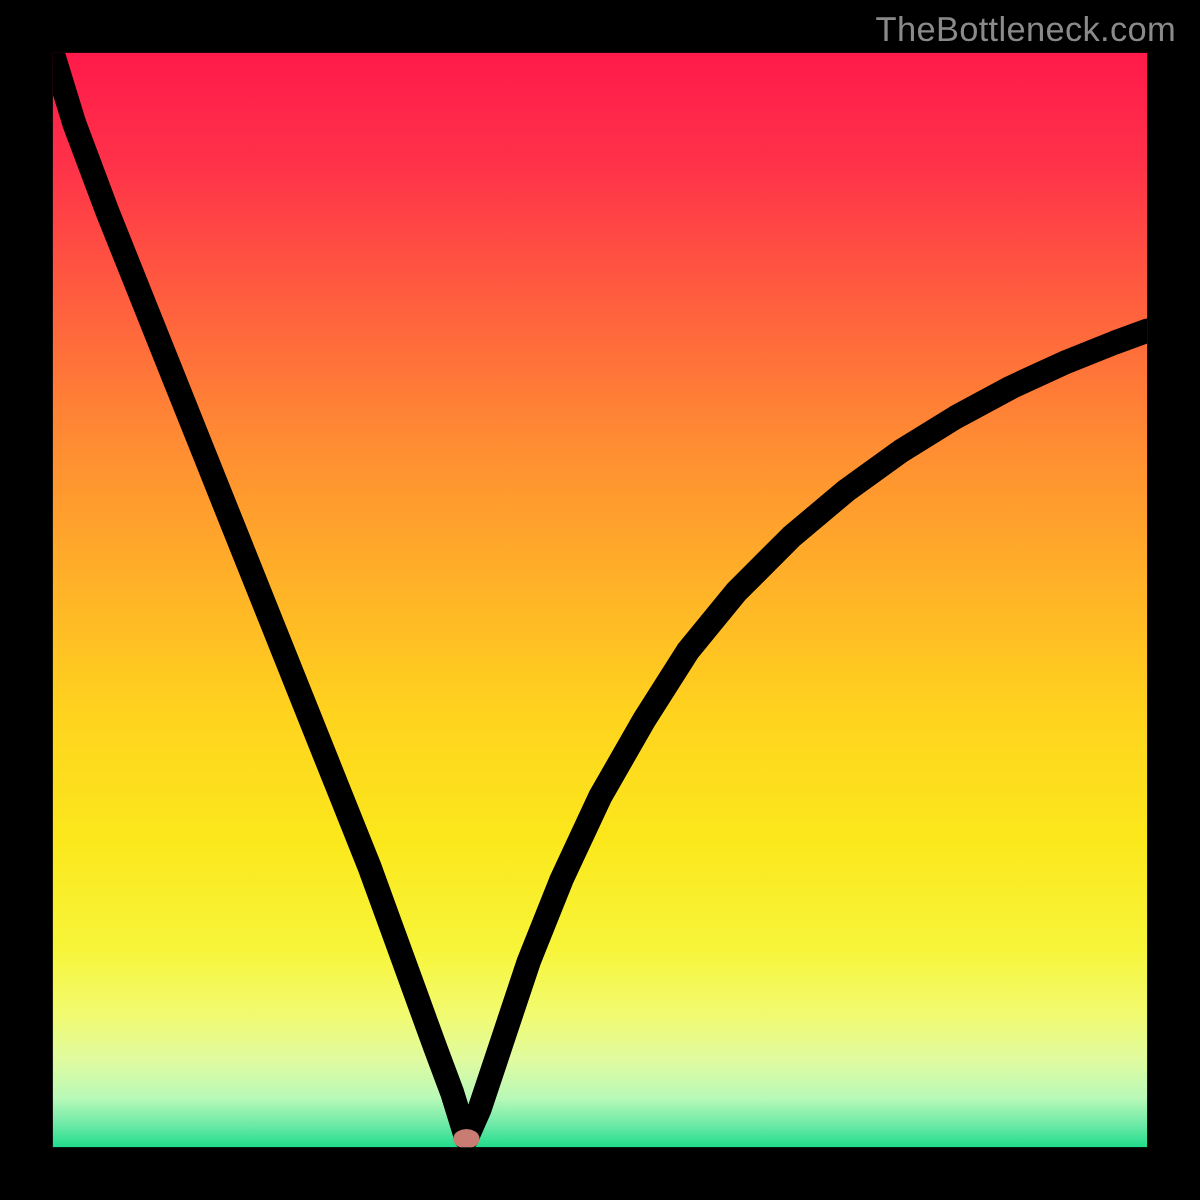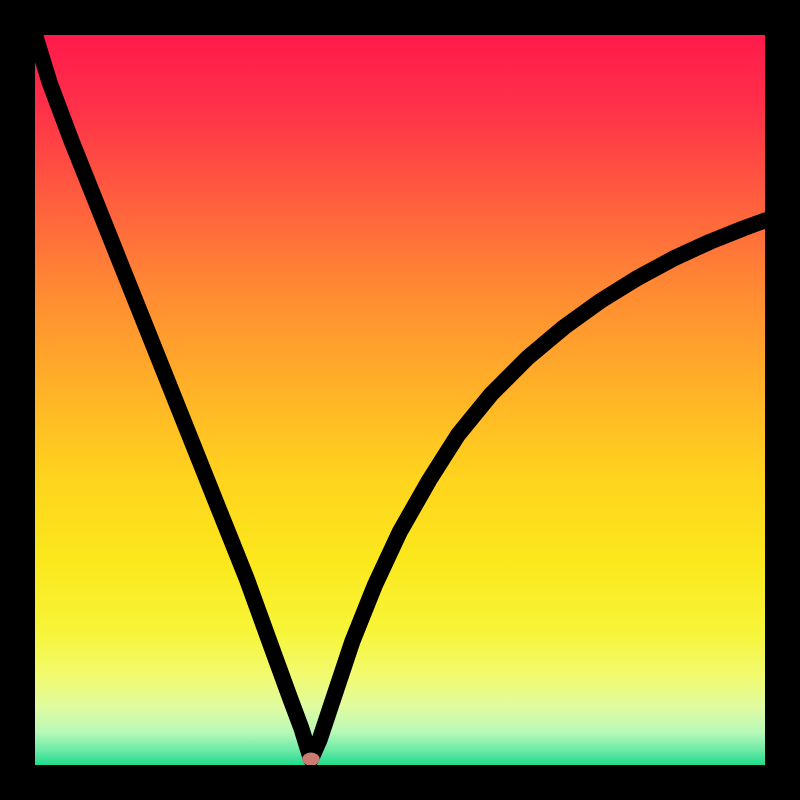--- a/index.html
+++ b/index.html
@@ -47,20 +47,21 @@
   }
   .marker {
     fill: #c97c72;
     stroke: none;
   }
 </style>
 </head>
 <body>
 
 <div class="frame">
+  <div class="watermark">TheBottleneck.com</div>
   <div class="plot-area">
     <svg id="chart-svg" viewBox="0 0 100 100" preserveAspectRatio="none" width="730" height="730">
       <defs>
         <linearGradient id="bg-grad" x1="0" y1="0" x2="0" y2="1">
             <stop offset="0%" stop-color="#ff1a4b"></stop>
             <stop offset="10%" stop-color="#ff3149"></stop>
             <stop offset="22%" stop-color="#ff5c3f"></stop>
             <stop offset="35%" stop-color="#ff8a33"></stop>
             <stop offset="48%" stop-color="#ffb028"></stop>
             <stop offset="60%" stop-color="#ffd21e"></stop>

